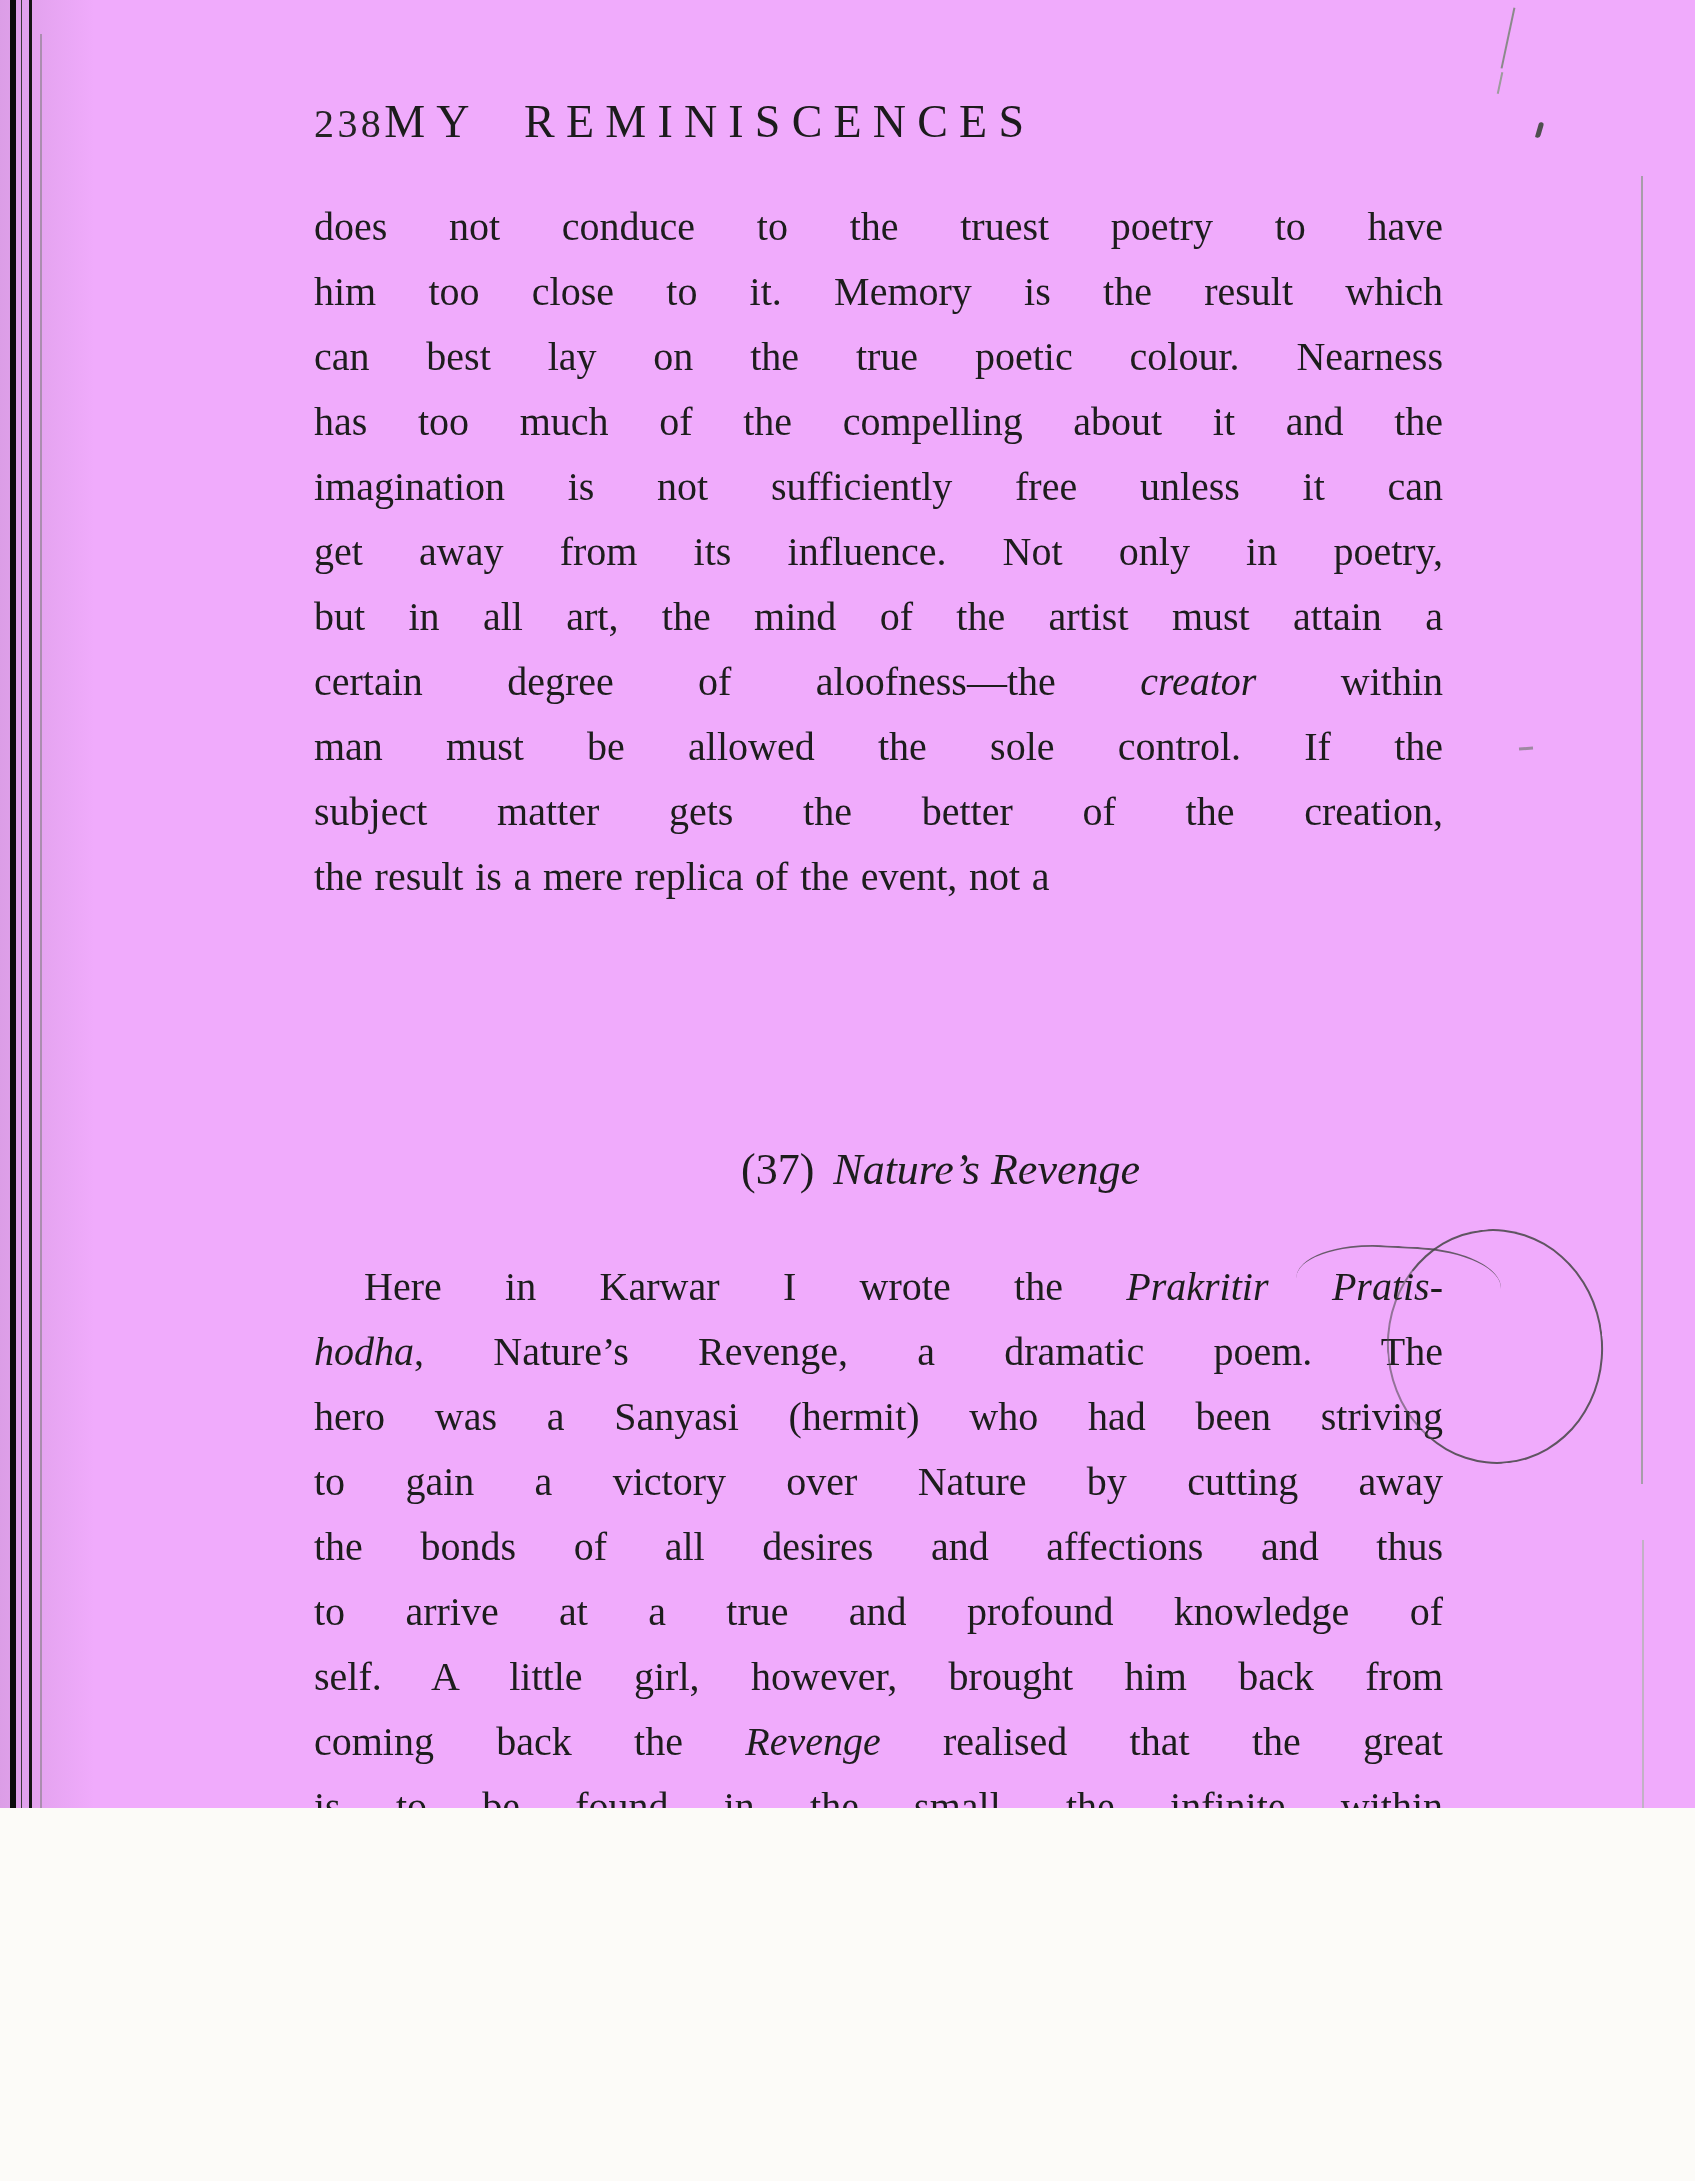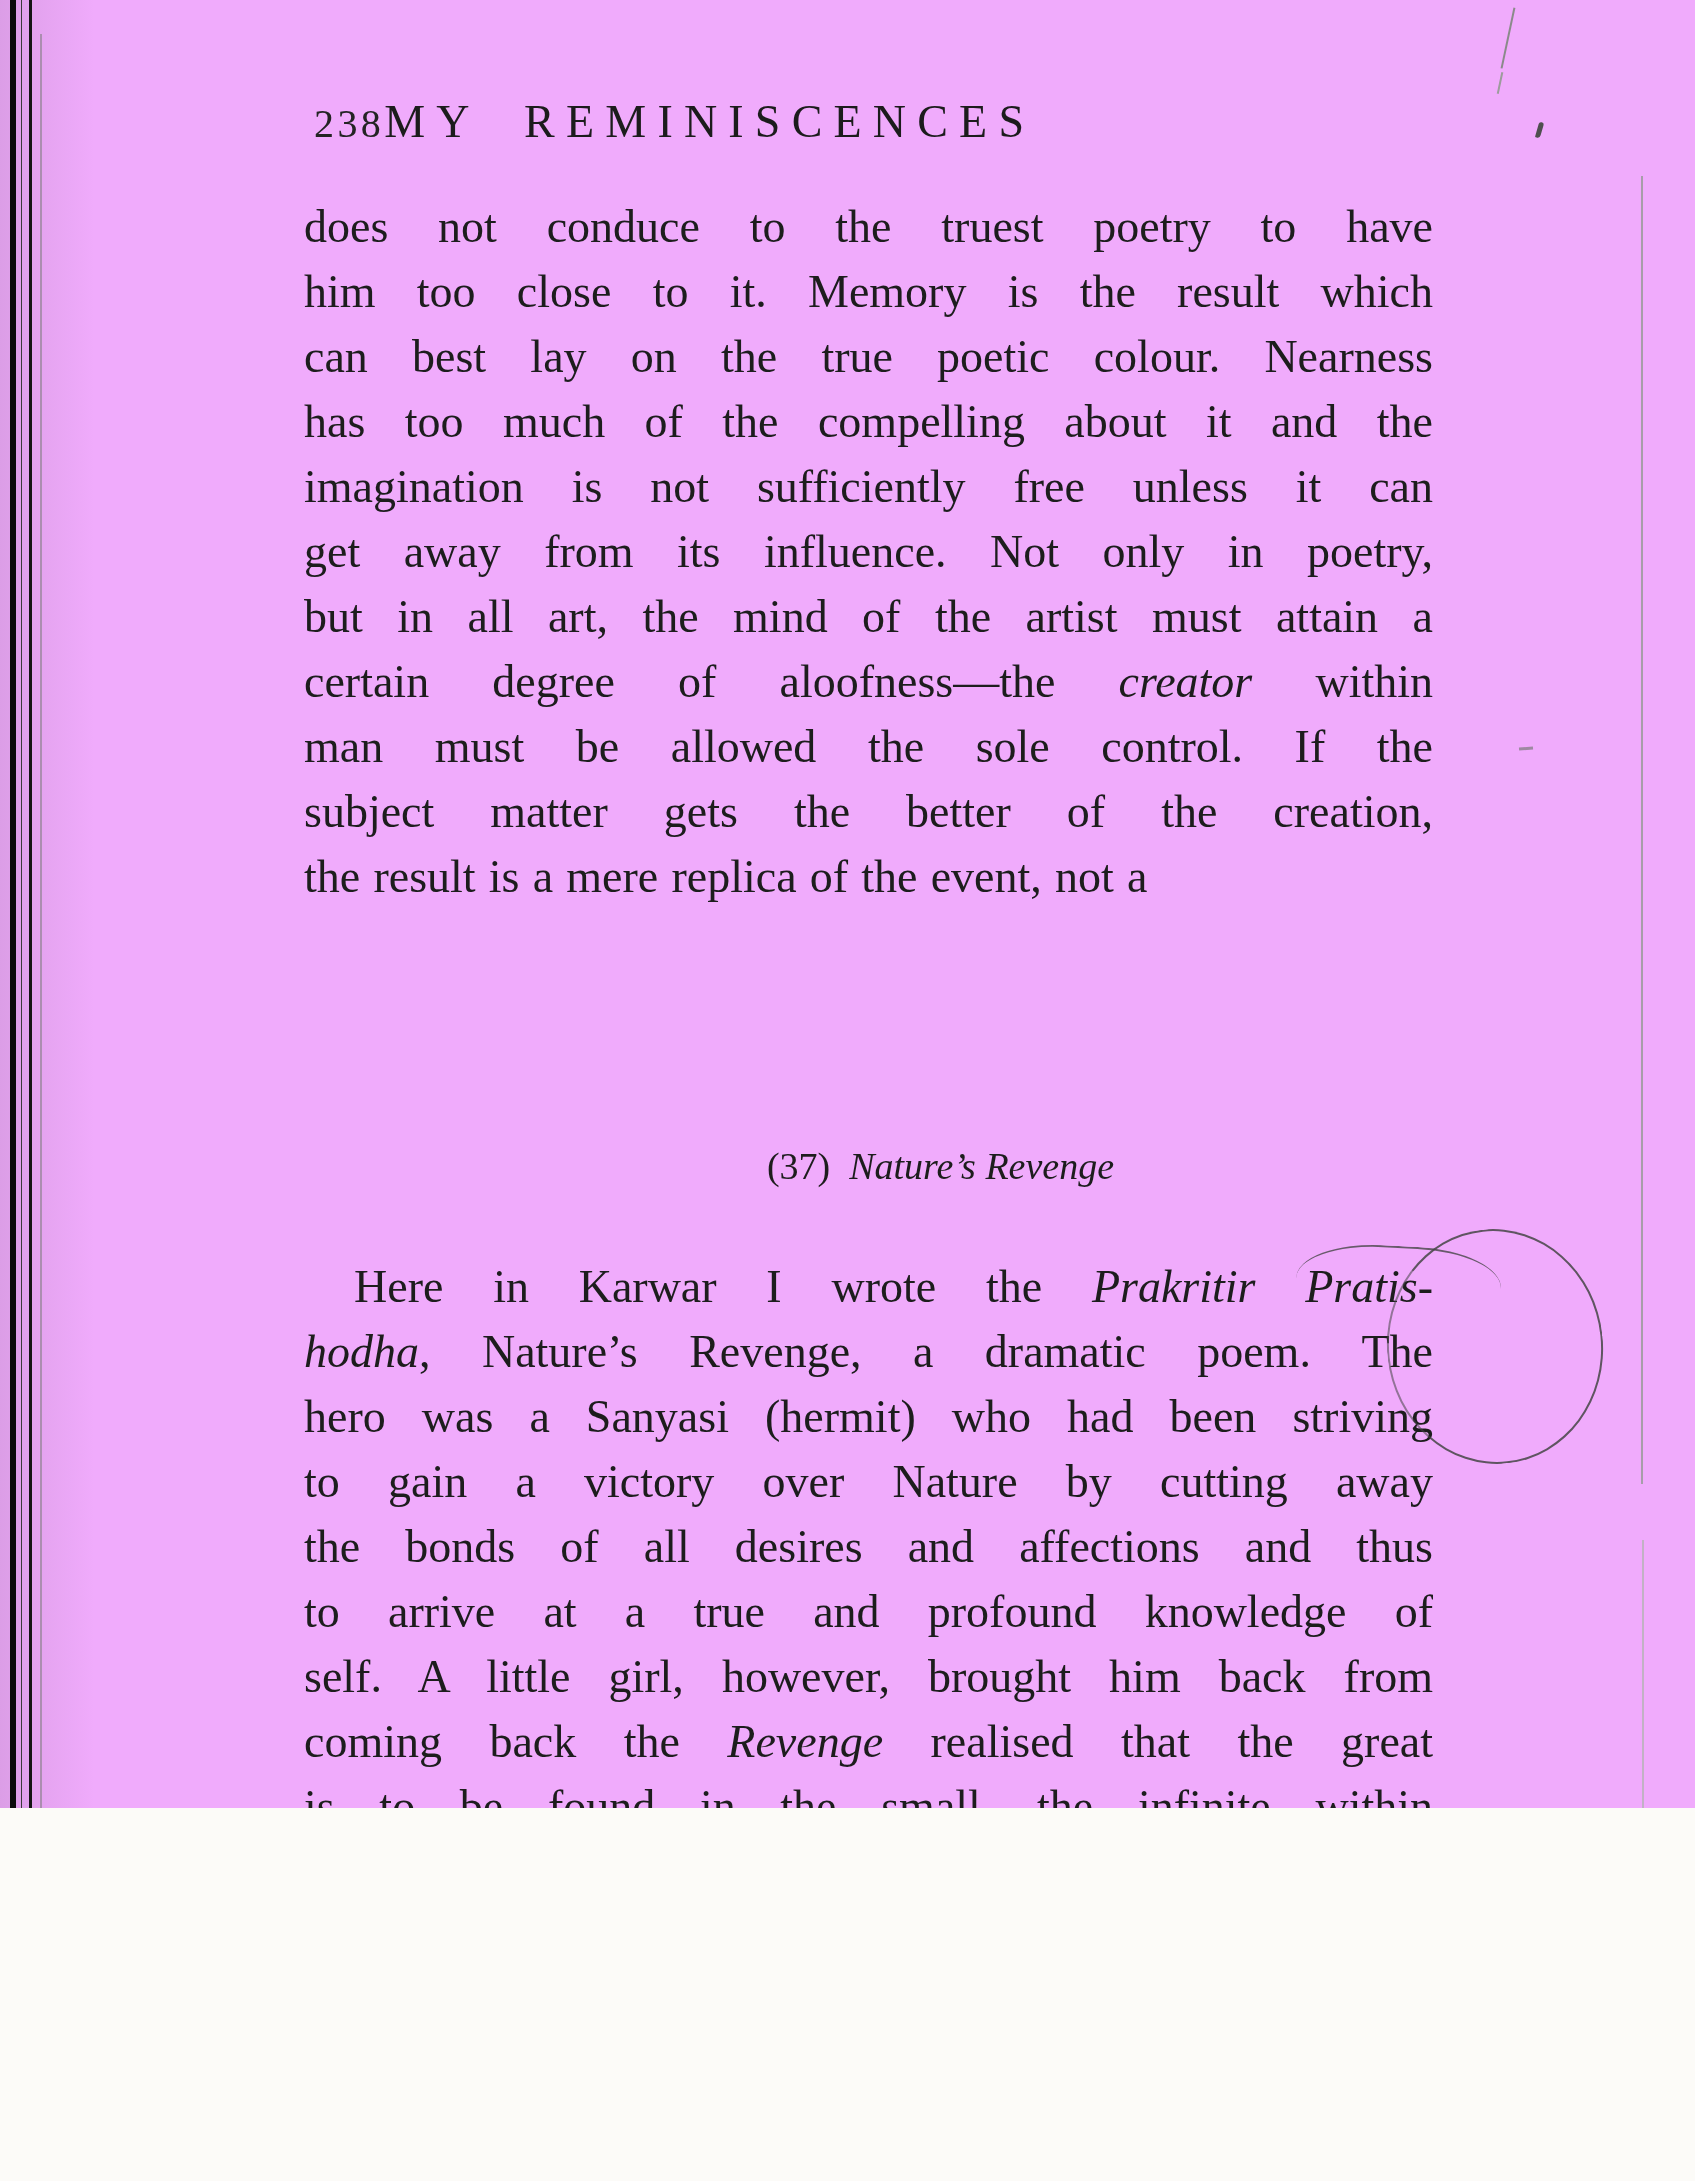--- a/index.html
+++ b/index.html
@@ -82,23 +82,23 @@
   .header-title {
     font-size: 46px;
     letter-spacing: 11.2px;
     word-spacing: 22.4px;
     color: #1c1c1c;
   }
 
   
   .para {
     position: absolute;
-    left: 304px;
+    left: 314px;
     width: 1129px;
-    font-size: 46px;
+    font-size: 40px;
     line-height: 65px;
     word-spacing: 1.7px;
   }
   .p1 { top: 194px; }
   .p2 { top: 1254px; }
   .line {
     height: 65px;
     overflow: hidden;
     text-align: justify;
     text-align-last: justify;
@@ -110,21 +110,21 @@
   }
   .indent-first .line:first-child { text-indent: 50px; }
   .it { font-style: italic; }
 
   
   .section-heading {
     position: absolute;
     left: 314px; top: 1144px;
     width: 1129px;
     text-align: center;
-    font-size: 38px;
+    font-size: 44px;
   }
   .sh-inner { position: relative; left: 62px; }
   .sh-num { font-style: normal; margin-right: 19px; }
   .sh-title { font-style: italic; }
 </style>
 </head>
 <body>
 
 <div class="page">
 

